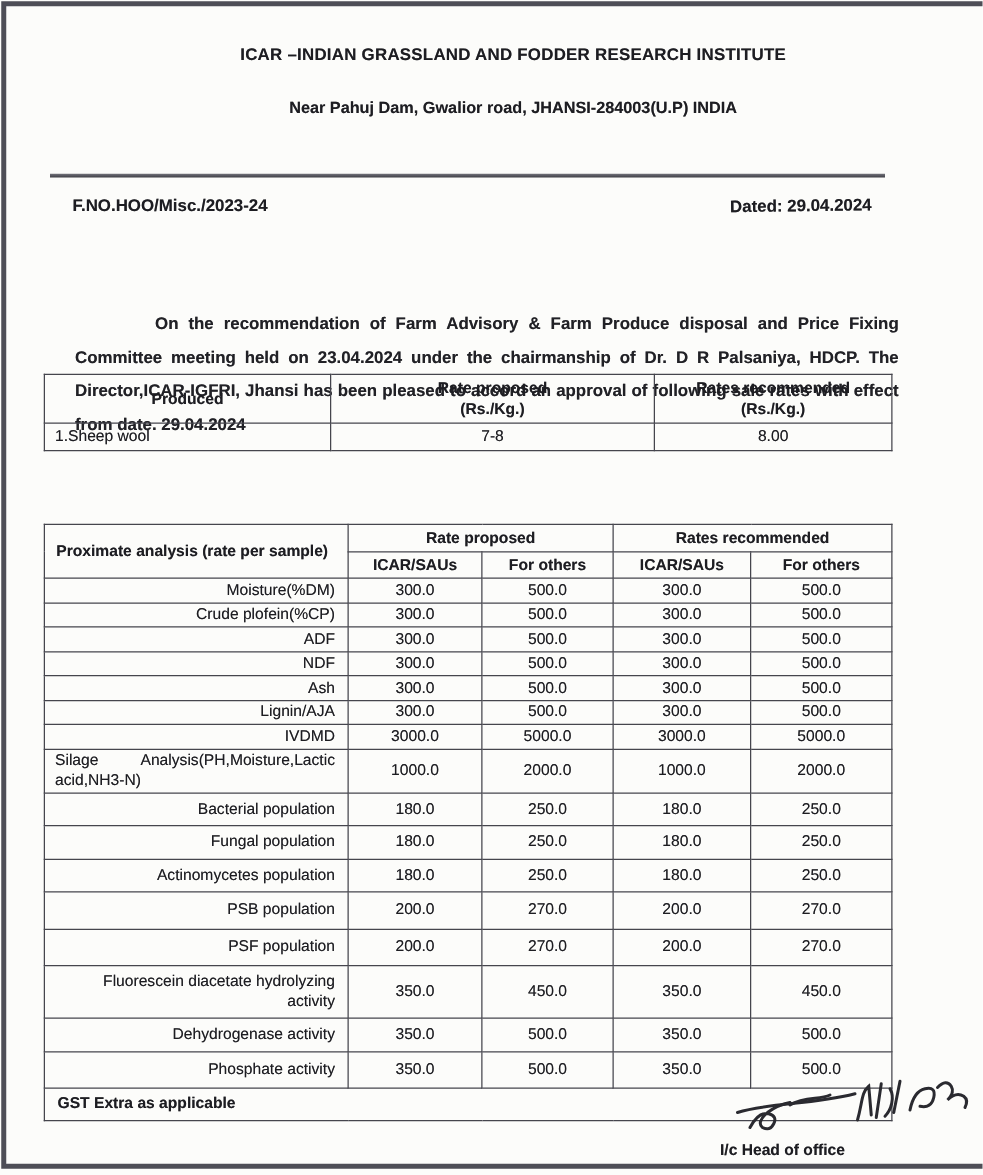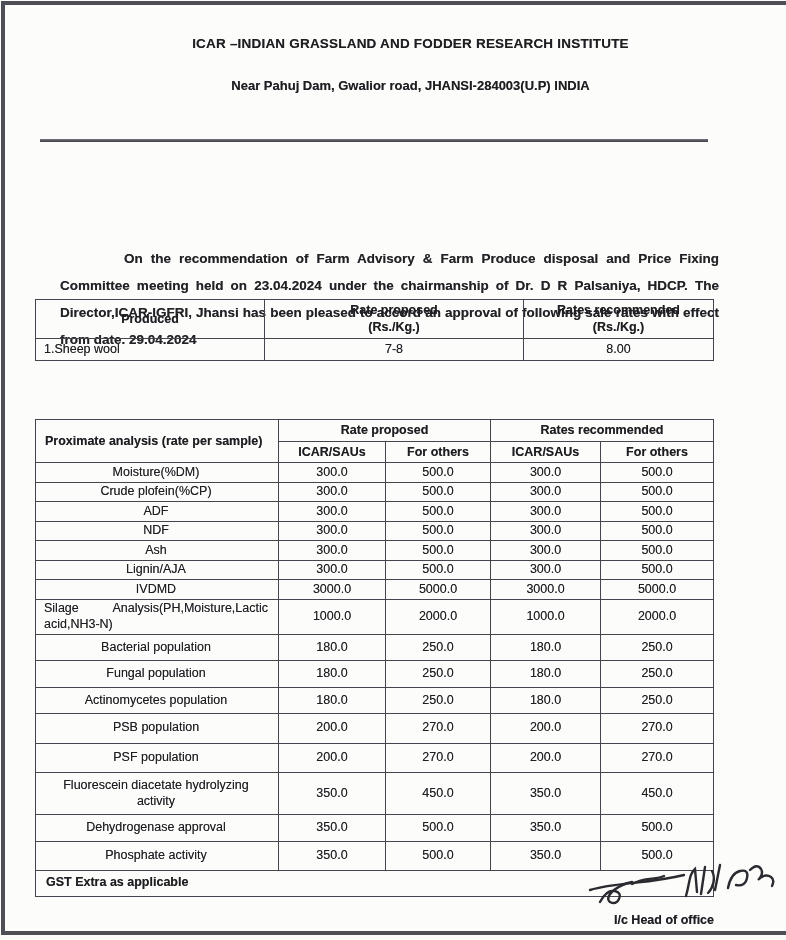--- a/index.html
+++ b/index.html
@@ -40,43 +40,47 @@
   .num { text-align:center; }
 
   .t1 { top:299px; width:678px; }
   .t1 th { font-size:12.5px; padding:2px 4px; line-height:17px; }
   .t1 td { font-size:12.5px; padding:2px 8px; line-height:17px; }
 
   .t2 { top:419px; width:678px; }
   .t2 thead th { font-size:12.5px; padding:2px 4px; line-height:16.5px; }
   .t2 thead th.param { text-align:left; padding-left:9px; }
   .t2 td { font-size:12.5px; padding:1.5px 6px; line-height:15.5px; }
-  .t2 td.nm { text-align:center; padding-left:8px; padding-right:10px; }
+  .t2 td.nm { text-align:right; padding-left:8px; padding-right:10px; }
   .t2 tbody tr:nth-child(8) td.nm { text-align:justify; }
   .t2 tbody tr:nth-child(n+9) td { padding-top:5px; padding-bottom:5px; }
   .t2 tbody tr:nth-child(12) td, .t2 tbody tr:nth-child(13) td,
   .t2 tbody tr:nth-child(16) td { padding-top:6px; padding-bottom:7px; }
   .t2 tbody tr:nth-child(n+10) td.nm { text-underline-offset:2px; }
   .t2 tfoot td { font-weight:bold; padding:4px 6px 5px 10px; font-size:12.5px; }
 
   .sig-svg { position:absolute; left:586px; top:860px; }
-  .sig-label { position:absolute; top:913px; left:564px; width:200px; text-align:center;
+  .sig-label { position:absolute; top:913px; left:526px; width:200px; text-align:center;
                font-weight:bold; font-size:12.5px; text-shadow:0 0 .4px rgba(25,25,30,.55); }
 </style>
 </head>
 <body>
 
 <div class="page">
   <div class="frame"></div>
 
   <div class="center-line inst-name">ICAR –INDIAN GRASSLAND AND FODDER RESEARCH INSTITUTE</div>
   <div class="center-line inst-address">Near Pahuj Dam, Gwalior road, JHANSI-284003(U.P) INDIA</div>
 
   <div class="rule"></div>
 
+  <div class="ref-row">
+    <span>F.NO.HOO/Misc./2023-24</span>
+    <span class="ref-dated">Dated: 29.04.2024</span>
+  </div>
 
 
   <p class="order-body">On the recommendation of Farm Advisory &amp; Farm Produce disposal and Price Fixing Committee meeting held on 23.04.2024 under the chairmanship of Dr. D R Palsaniya, HDCP. The Director,ICAR-IGFRI, Jhansi has been pleased to accord an approval of following  sale rates with effect from date. 29.04.2024</p>
 
   <table class="t1">
     <colgroup>
         <col style="width:229px">
         <col style="width:259px">
         <col style="width:190px">
       </colgroup>
@@ -218,21 +222,21 @@
         <td class="num">270.0</td>
       </tr>
       <tr>
         <td class="nm">Fluorescein diacetate hydrolyzing activity</td>
         <td class="num">350.0</td>
         <td class="num">450.0</td>
         <td class="num">350.0</td>
         <td class="num">450.0</td>
       </tr>
       <tr>
-        <td class="nm">Dehydrogenase approval</td>
+        <td class="nm">Dehydrogenase activity</td>
         <td class="num">350.0</td>
         <td class="num">500.0</td>
         <td class="num">350.0</td>
         <td class="num">500.0</td>
       </tr>
       <tr>
         <td class="nm">Phosphate activity</td>
         <td class="num">350.0</td>
         <td class="num">500.0</td>
         <td class="num">350.0</td>

